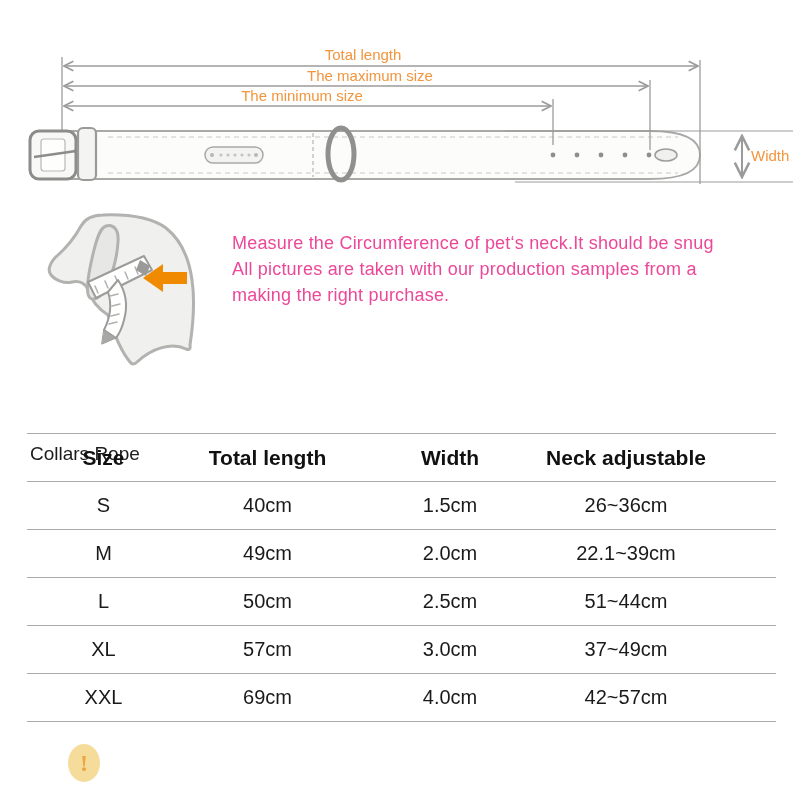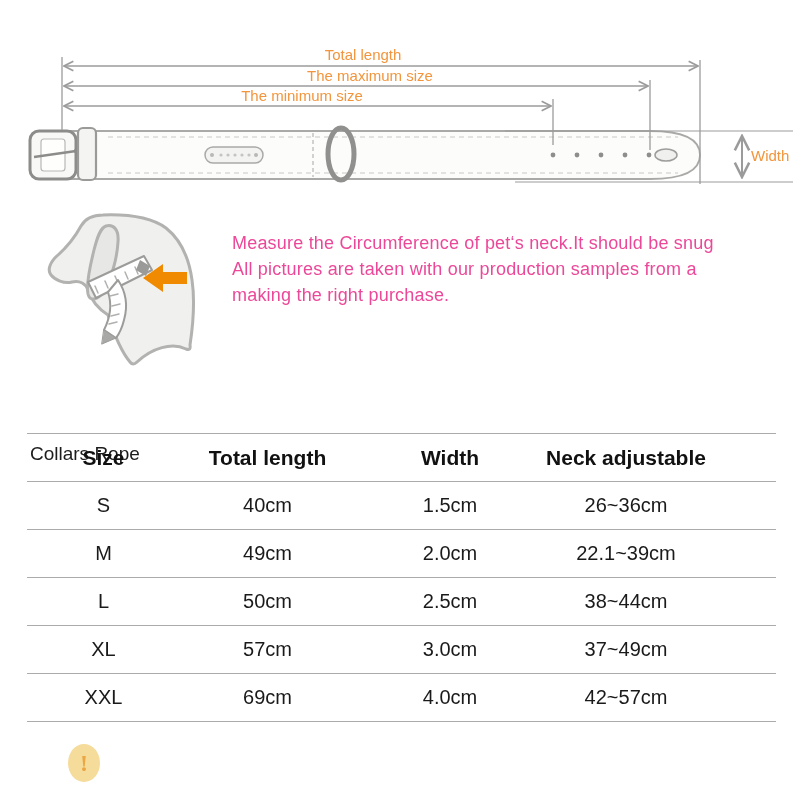--- a/index.html
+++ b/index.html
@@ -167,21 +167,21 @@
   <tr>
     <td>M</td>
     <td>49cm</td>
     <td>2.0cm</td>
     <td>22.1~39cm</td>
   </tr>
   <tr>
     <td>L</td>
     <td>50cm</td>
     <td>2.5cm</td>
-    <td>38~44cm</td>
+    <td>51~44cm</td>
   </tr>
   <tr>
     <td>XL</td>
     <td>57cm</td>
     <td>3.0cm</td>
     <td>37~49cm</td>
   </tr>
   <tr>
     <td>XXL</td>
     <td>69cm</td>

